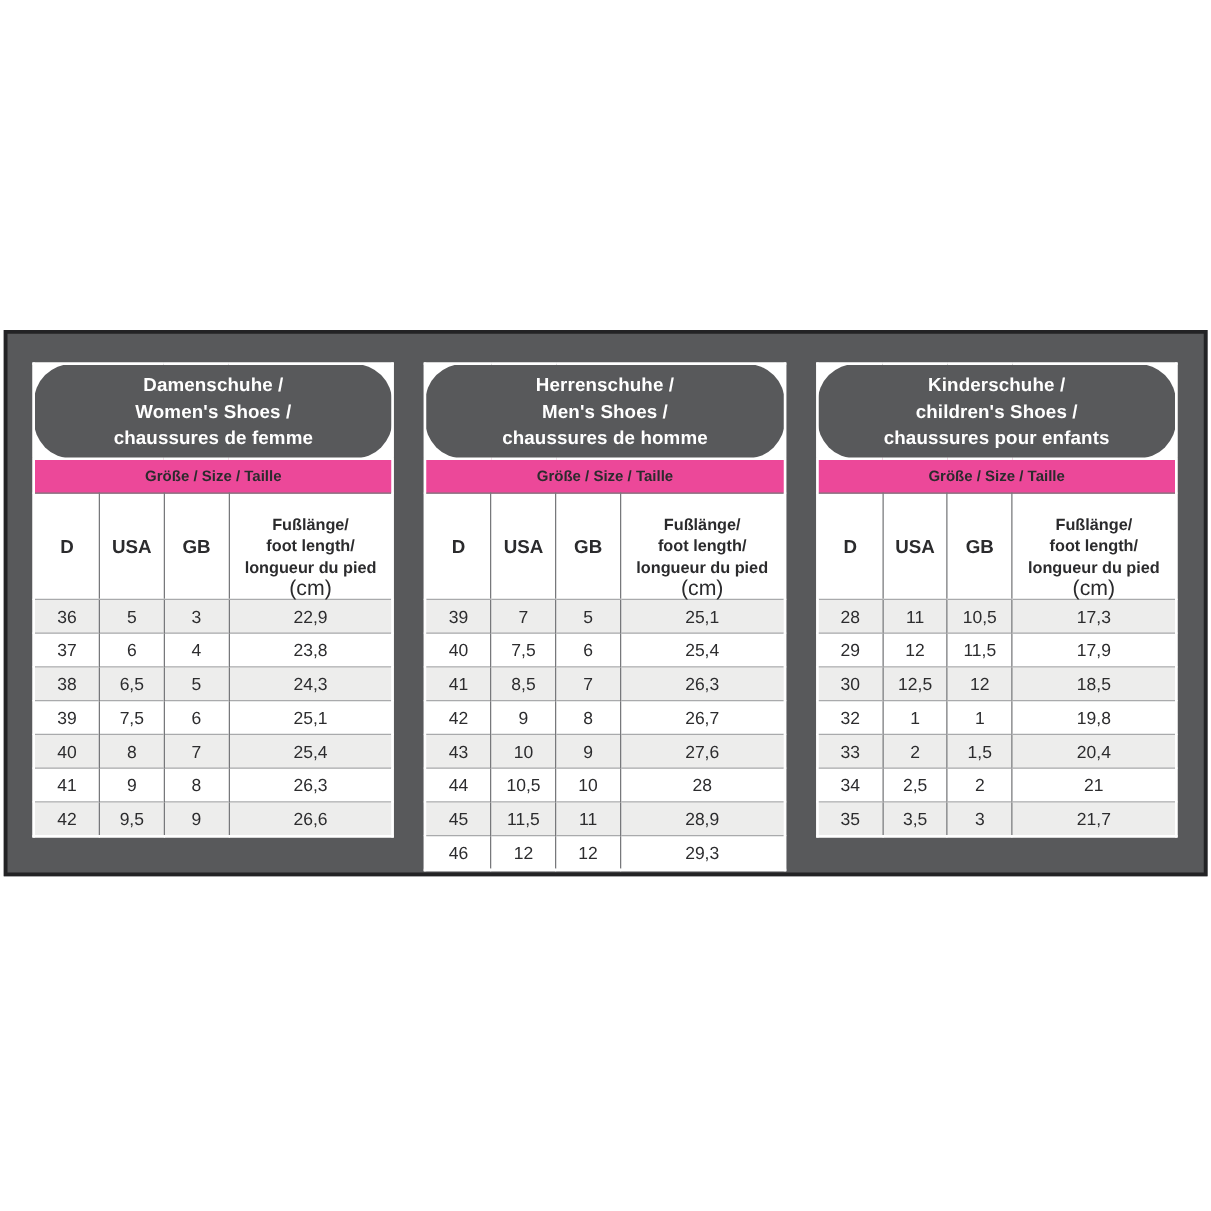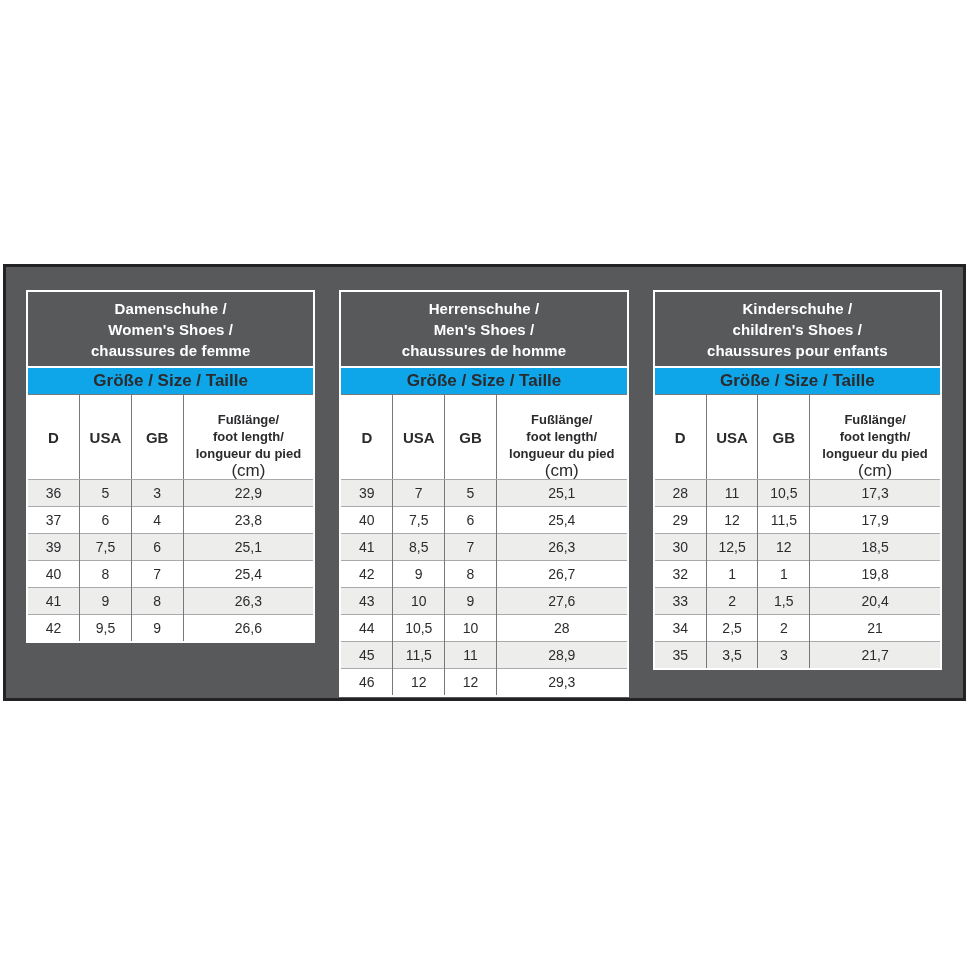--- a/index.html
+++ b/index.html
@@ -46,25 +46,26 @@
     color: #ffffff;
     font-size: 15px;
     font-weight: bold;
     line-height: 21px;
     text-align: center;
     height: 70px;
     white-space: pre-line;
     border-bottom: 2px solid #ffffff;
     letter-spacing: 0.1px;
     padding: 2px 4px;
+    border-radius: 31px;
   }
   th.size-row {
-    background: #0ea5e9;
+    background: #ec4899;
     color: #2b2b2d;
-    font-size: 17px;
+    font-size: 12px;
     font-weight: bold;
     text-align: center;
     height: 26px;
     border-bottom: 1px solid #77787b;
     padding: 0 4px;
   }
   th.col-head {
     background: #ffffff;
     color: #2b2b2d;
     font-size: 15px;
@@ -144,20 +145,26 @@
           <td>3</td>
           <td>22,9</td>
         </tr>
         <tr>
           <td>37</td>
           <td>6</td>
           <td>4</td>
           <td>23,8</td>
         </tr>
         <tr>
+          <td>38</td>
+          <td>6,5</td>
+          <td>5</td>
+          <td>24,3</td>
+        </tr>
+        <tr>
           <td>39</td>
           <td>7,5</td>
           <td>6</td>
           <td>25,1</td>
         </tr>
         <tr>
           <td>40</td>
           <td>8</td>
           <td>7</td>
           <td>25,4</td>

